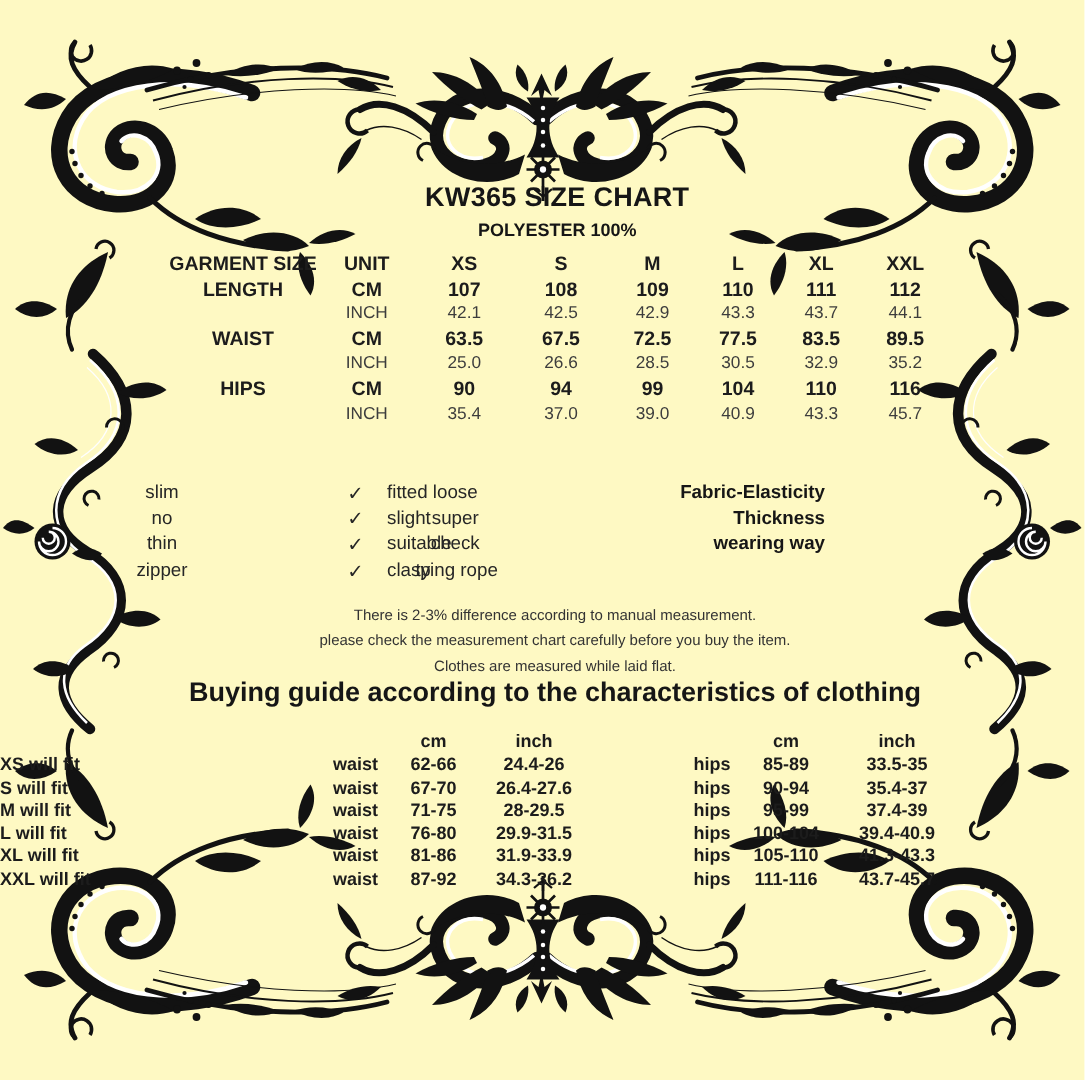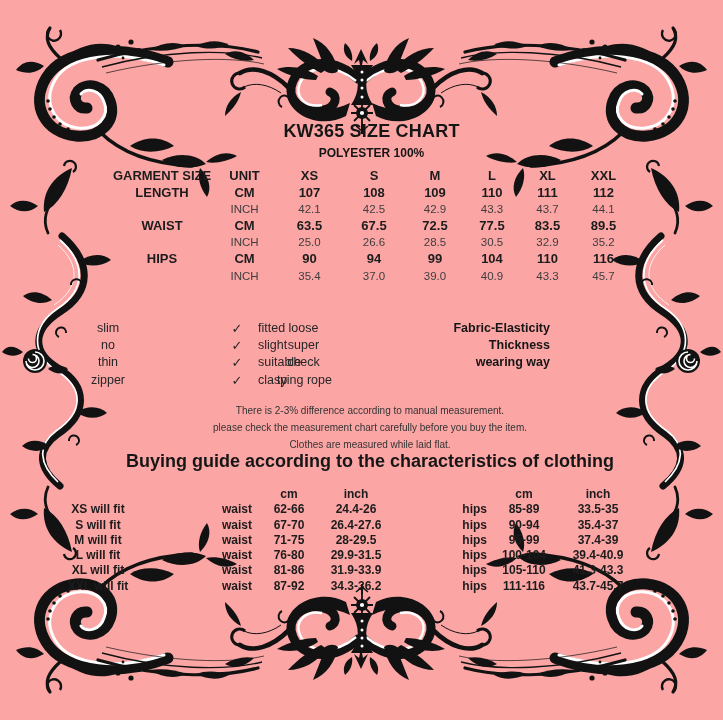--- a/index.html
+++ b/index.html
@@ -1,17 +1,17 @@
 <!DOCTYPE html>
 <html><head>
 <meta charset="utf-8">
 <style>
   html,body{margin:0;padding:0;background:#ffffff;}
   .page{
-    position:relative;width:723px;height:720px;background:#fca5a5;overflow:hidden;
+    position:relative;width:723px;height:720px;background:#fef9c3;overflow:hidden;
     font-family:"Liberation Sans",sans-serif;color:#1c1c1c;
   }
   .frame{position:absolute;left:0;top:0;pointer-events:none;}
   .abs{position:absolute;}
   .title{top:121px;left:20px;width:703px;text-align:center;font-size:18px;font-weight:bold;letter-spacing:.2px;color:#161616;}
   .subtitle{top:146px;left:20px;width:703px;text-align:center;font-size:12px;font-weight:bold;color:#161616;}
   .grid{display:grid;}
   .cell{white-space:nowrap;}
   
   .size{top:168px;left:112px;grid-template-columns:100px 65px 65px 64px 58px 56px 55px 57px;line-height:16.6px;}
@@ -22,21 +22,21 @@
   .attr{top:320px;left:0;grid-template-columns:216px 42px 19px 53px 85px 145px;line-height:17.2px;}
   .attr .cell{text-align:center;font-size:12.5px;color:#262626;}
   .attr .c0{font-weight:bold;text-align:right;padding-right:10px;color:#161616;}
   .attr .c2{font-size:13px;}
   
   .notes{top:402px;left:40px;width:660px;text-align:center;font-size:10px;line-height:17px;color:#333333;}
   .guide-title{top:451px;left:40px;width:660px;text-align:center;font-size:18px;font-weight:bold;color:#161616;}
   
   .guide{top:487px;left:0;grid-template-columns:210px 54px 50px 84px 99px 54px 94px;line-height:15.3px;}
   .guide .cell{text-align:center;font-weight:bold;font-size:12px;color:#1c1c1c;}
-  .guide .c0{text-align:center;padding-right:14px;}
+  .guide .c0{text-align:left;padding-right:14px;}
   .guide .c4{text-align:right;padding-right:10px;}
 </style>
 </head>
 <body>
 
 <div class="page">
 
   <svg class="frame" width="723" height="720" viewBox="0 0 723 720" fill="#121212" stroke="none">
     <defs>
       <g id="tl-corner">

